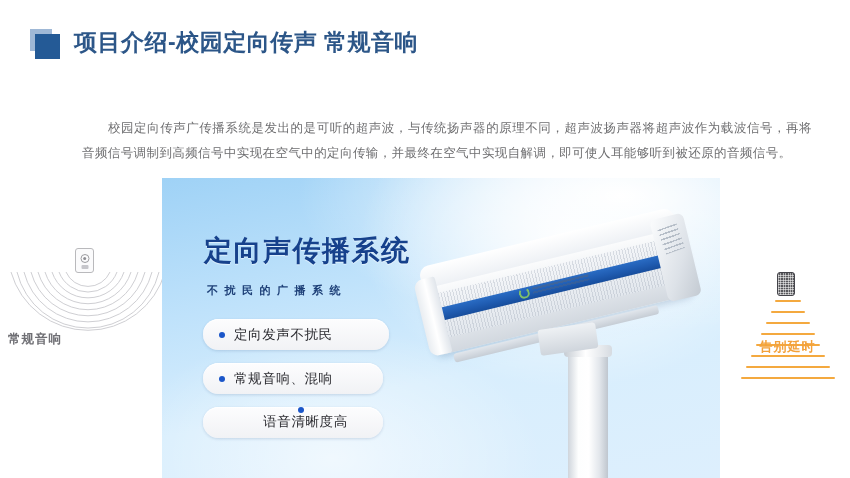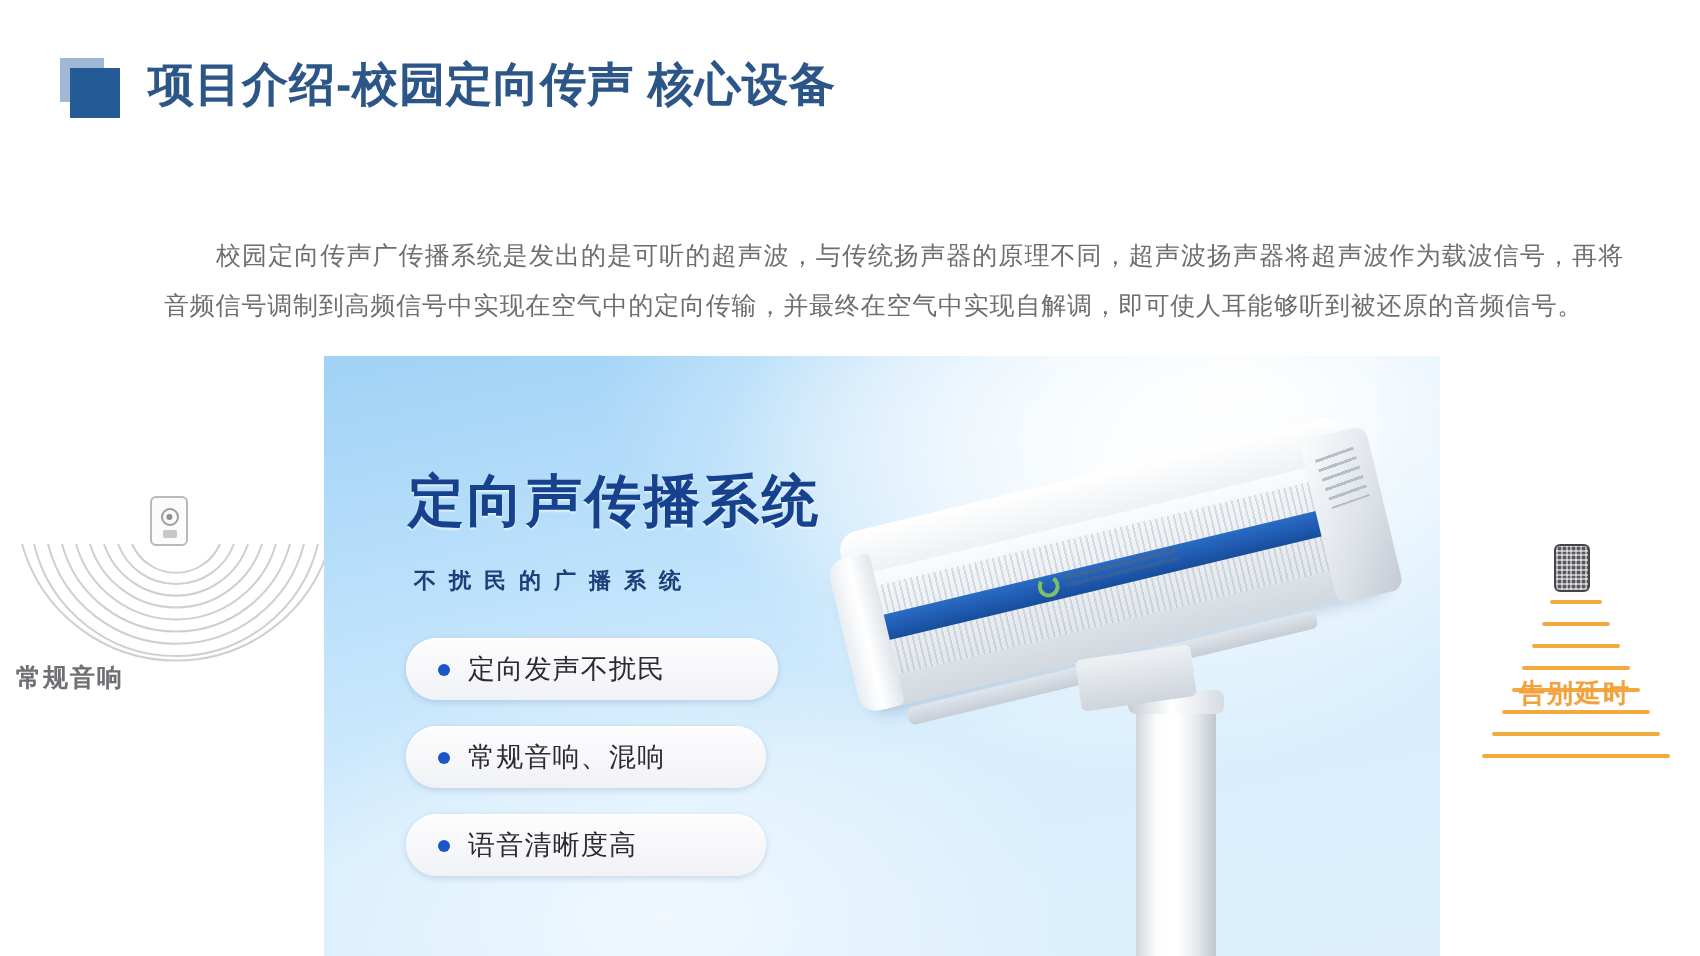--- a/index.html
+++ b/index.html
@@ -258,21 +258,21 @@
     box-shadow: 0 1px 3px rgba(40,70,120,.18), inset 0 1px 0 rgba(255,255,255,.95);
     display: flex;
     align-items: center;
     margin-bottom: 13px;
     padding-left: 16px;
     box-sizing: border-box;
     width: 186px;
   }
   .pill:nth-child(1) { width: 186px; }
   .pill:nth-child(2) { width: 180px; }
-  .pill:nth-child(3) { width: 180px; }
+  .pill:nth-child(3) { width: 180px; flex-direction: column; }
   .pill .dot {
     width: 6px;
     height: 6px;
     border-radius: 50%;
     background: #1b56c9;
     flex: 0 0 auto;
   }
   .pill .pill-text {
     margin-left: 9px;
     font-size: 13.5px;
@@ -426,21 +426,21 @@
   }
 </style>
 </head>
 <body>
 
 <div id="slide-title-row">
   <div id="title-marker">
     <div class="sq-back"></div>
     <div class="sq-front"></div>
   </div>
-  <div id="slide-title-text">项目介绍-校园定向传声 核心设备</div>
+  <div id="slide-title-text">项目介绍-校园定向传声 常规音响</div>
 </div>
 
 <div id="body-paragraph">校园定向传声广传播系统是发出的是可听的超声波，与传统扬声器的原理不同，超声波扬声器将超声波作为载波信号，再将音频信号调制到高频信号中实现在空气中的定向传输，并最终在空气中实现自解调，即可使人耳能够听到被还原的音频信号。</div>
 
 <div id="conventional-audio">
   <div class="icon-box">
     <div class="cone-o"></div>
     <div class="cone-i"></div>
     <div class="cone-s"></div>
   </div>

